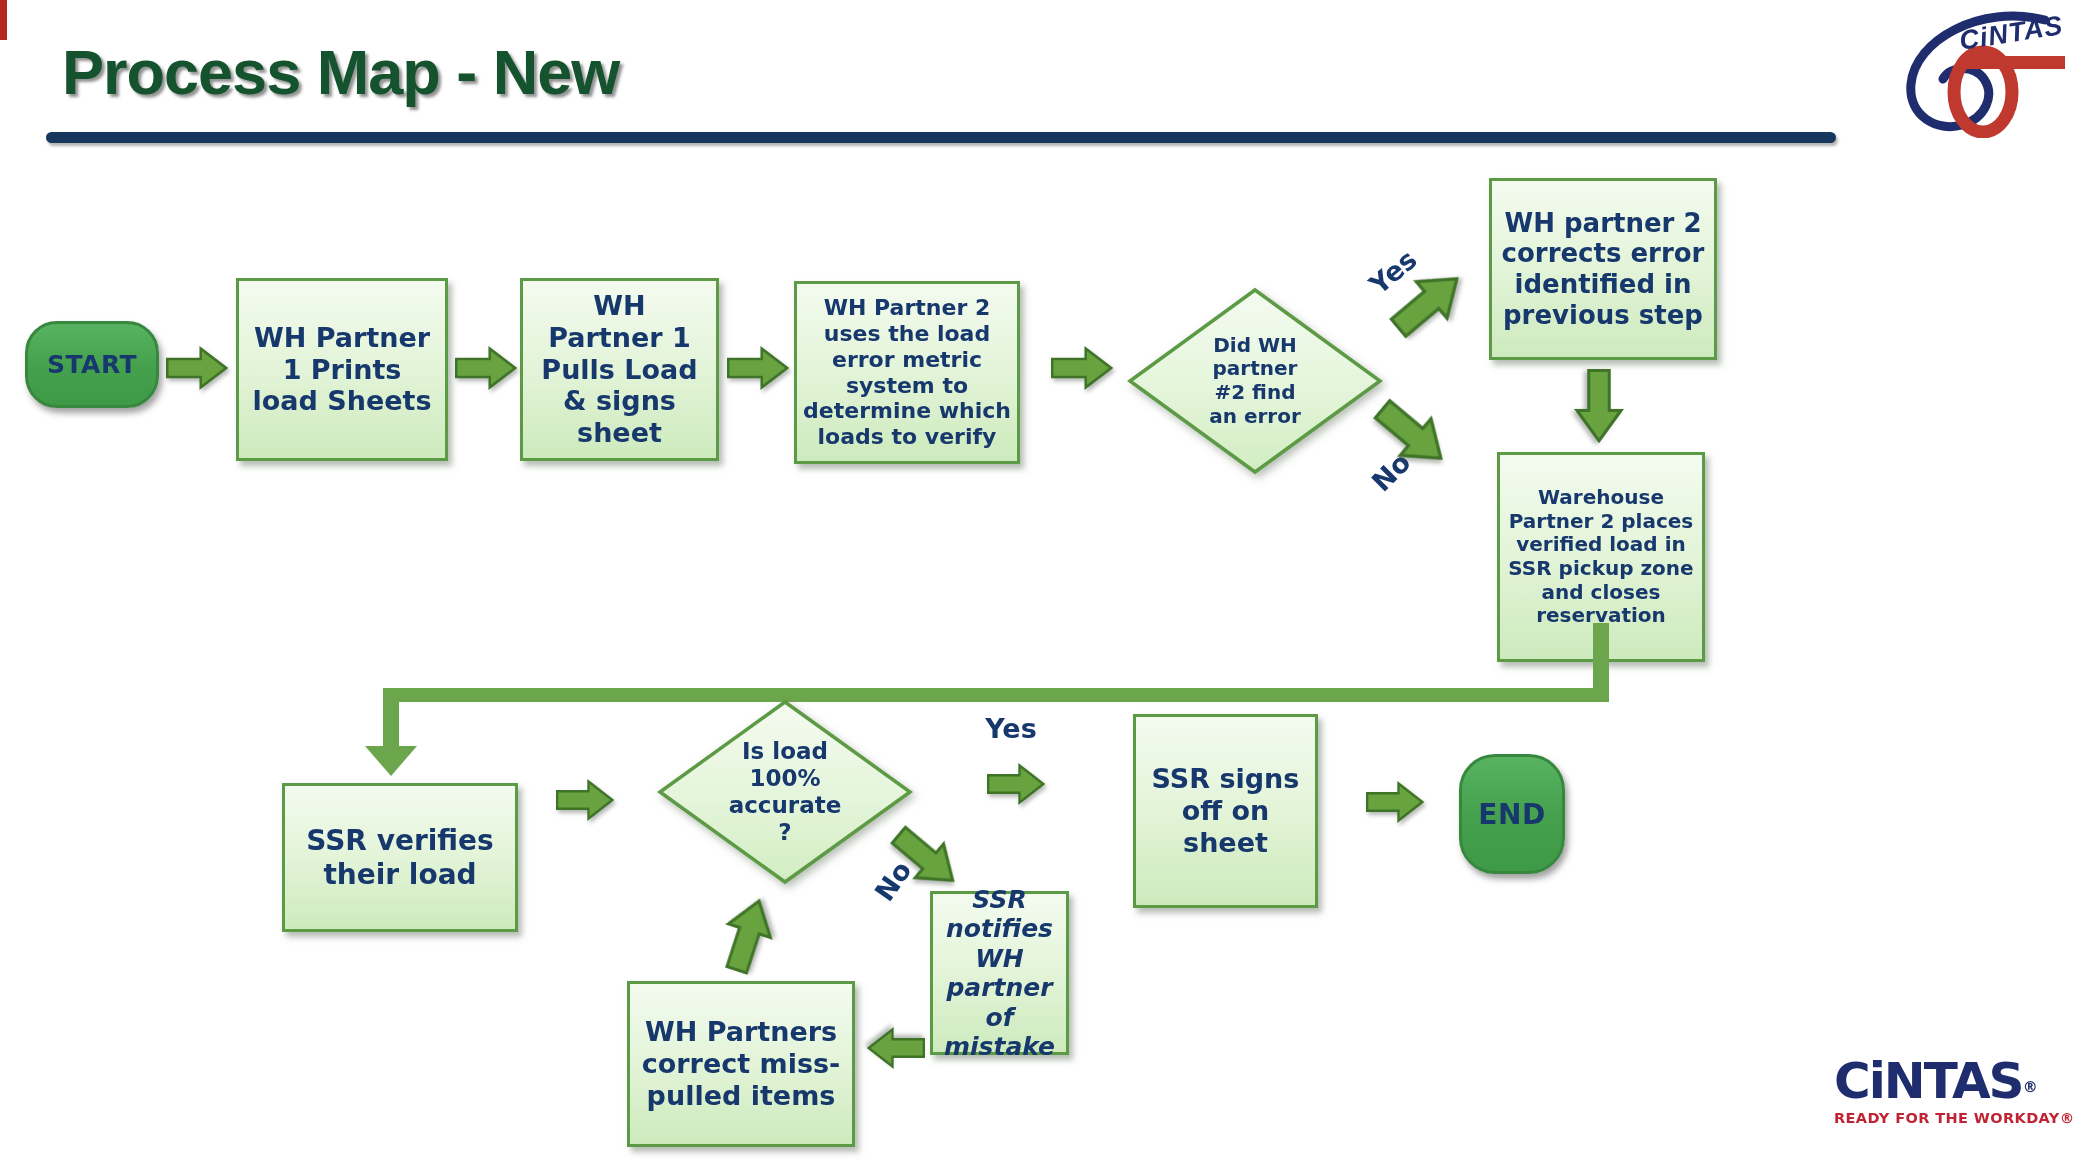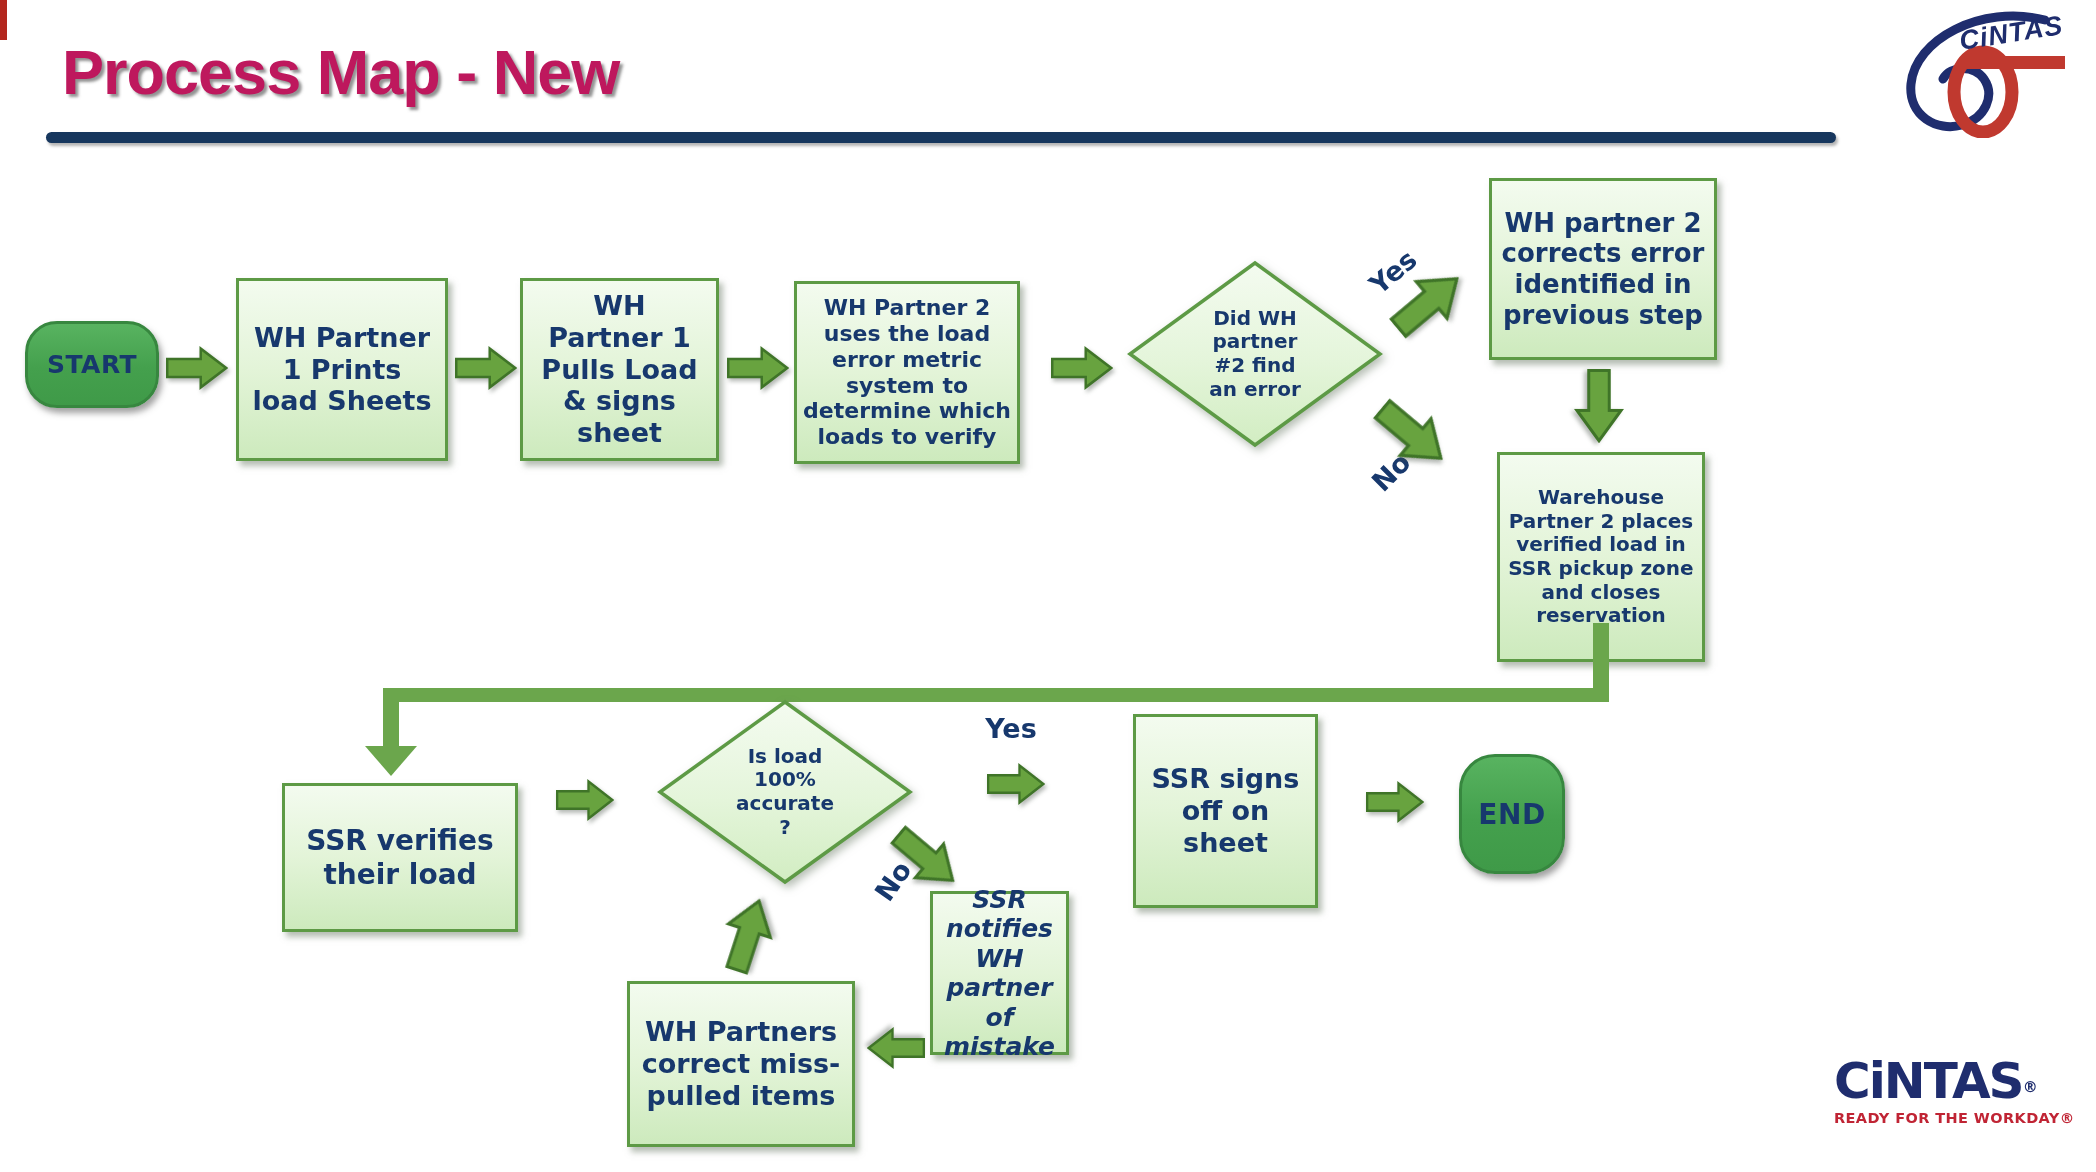--- a/index.html
+++ b/index.html
@@ -1,21 +1,21 @@
 <!DOCTYPE html>
 <html><head>
 <meta charset="utf-8">
 <style>
   html,body{margin:0;padding:0;background:#fff;}
   body{width:2096px;height:1172px;position:relative;overflow:hidden;
        font-family:"DejaVu Sans",sans-serif;}
   
   .red-sliver{position:absolute;left:0;top:72;width:7px;height:40px;background:#B3271E;}
   .title{position:absolute;left:62px;top:36px;font-family:"Liberation Sans",sans-serif;
-         font-size:63px;font-weight:bold;color:#be185d;letter-spacing:-1px;
+         font-size:63px;font-weight:bold;color:#14532d;letter-spacing:-1px;
          text-shadow:3px 3px 3px rgba(110,110,110,.75);white-space:nowrap;}
   .divider{position:absolute;left:46px;top:132px;width:1790px;height:11px;background:#17375E;
            border-radius:6px;box-shadow:2px 3px 3px rgba(40,40,40,.35);}
   
   .pbox{position:absolute;box-sizing:border-box;border:3px solid #5d9a45;
         background:linear-gradient(180deg,#f3fbef 0%,#e3f4d8 50%,#cdeabd 100%);
         box-shadow:4px 5px 6px rgba(110,125,105,.5);
         display:flex;align-items:center;justify-content:center;text-align:center;
         white-space:pre-line;color:#17386d;font-weight:bold;line-height:1.18;}
   .term{position:absolute;box-sizing:border-box;border:3px solid #37873f;border-radius:32px;
@@ -100,21 +100,21 @@
 uses the load
 error metric
 system to
 determine which
 loads to verify</div>
 
 <svg class="arrow" style="left:1051px;top:346px;width:62px;height:44px">
     <use href="#barrow"></use>
   </svg>
 
-<div class="diamond" style="left:1126px;top:259px;width:258px;height:190px;">
+<div class="diamond" style="left:1126px;top:286px;width:258px;height:190px;">
   <svg width="258" height="190" viewBox="0 0 258 190">
     <polygon points="129,4 254,95 129,186 4,95" fill="url(#dgrad)" stroke="#5d9a45" stroke-width="3.5"></polygon>
   </svg>
   <div class="dtext" style="font-size:20px;">Did WH
 partner
 #2 find
 an error</div>
 </div>
 
 <div class="lbl" style="left:1393px;top:272px;transform:translate(-50%,-50%) rotate(-40deg);">Yes</div>
@@ -152,21 +152,21 @@
 their load</div>
 
 <svg class="arrow" style="left:556px;top:779px;width:58px;height:42px">
     <use href="#barrow"></use>
   </svg>
 
 <div class="diamond" style="left:656px;top:698px;width:258px;height:188px;">
   <svg width="258" height="188" viewBox="0 0 258 188">
     <polygon points="129,4 254,94 129,184 4,94" fill="url(#dgrad)" stroke="#5d9a45" stroke-width="3.5"></polygon>
   </svg>
-  <div class="dtext" style="font-size:20px;">Is load
+  <div class="dtext" style="font-size:23px;">Is load
 100%
 accurate
 ?</div>
 </div>
 
 <div class="lbl" style="left:1011px;top:728px;">Yes</div>
 <svg class="arrow" style="left:987px;top:763px;width:58px;height:42px">
     <use href="#barrow"></use>
   </svg>
 

